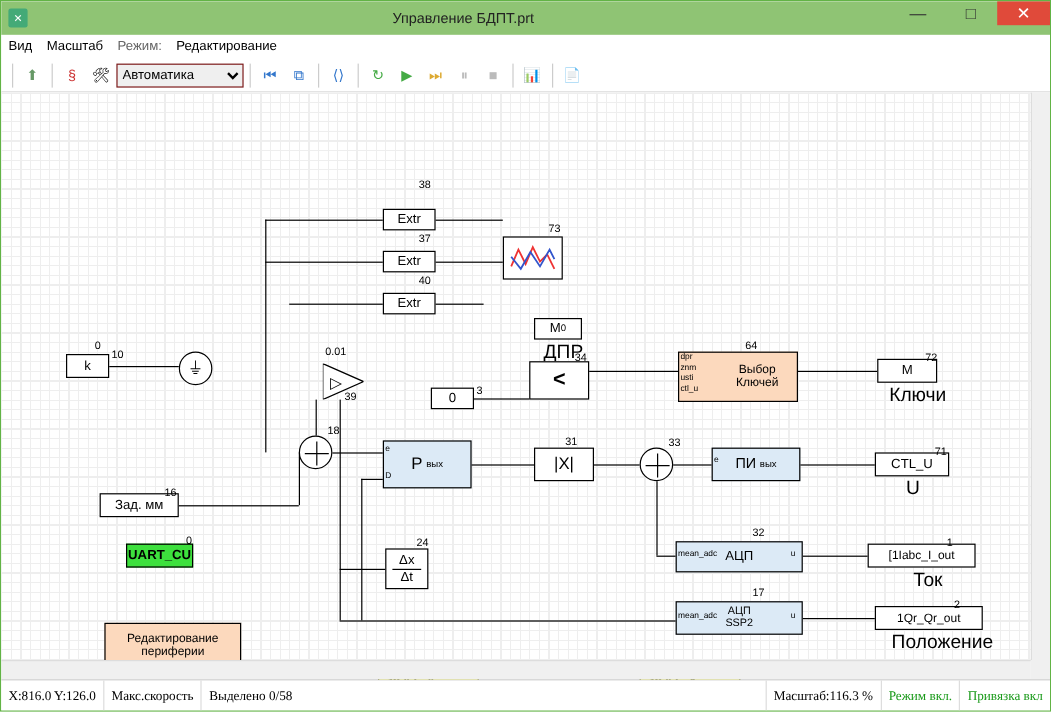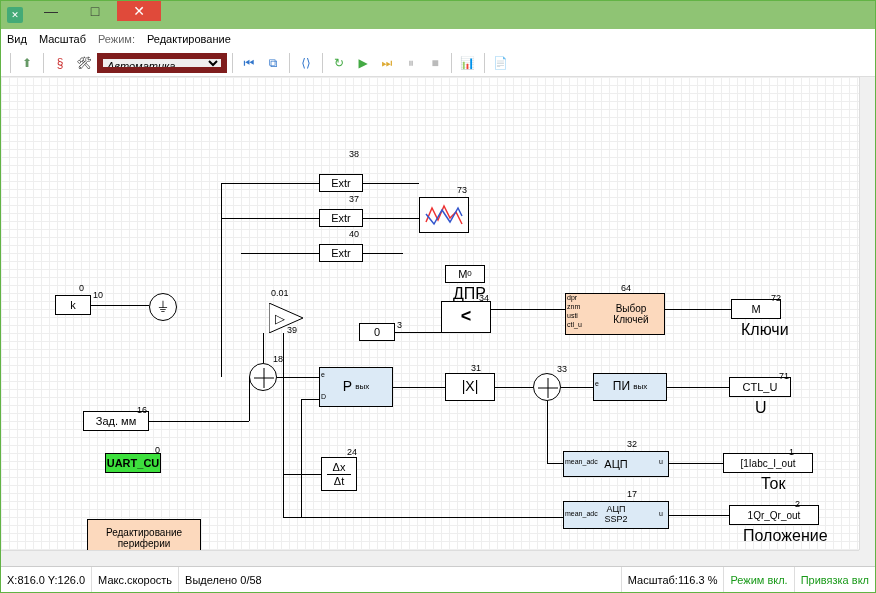--- a/index.html
+++ b/index.html
@@ -13,49 +13,50 @@
   .titlebar-btn.close { background: #e04a3a; color: #fff; width: 44px; height: 20px; }
   
   .menubar { height: 20px; display: flex; align-items: center; padding: 0 6px; gap: 12px; font-size: 11px; background: #fff; }
   .menubar-item { cursor: default; }
   .menubar-label { color: #666; }
   .menubar-value { color: #000; }
   
   .toolbar { height: 28px; display: flex; align-items: center; padding: 0 6px; gap: 2px; background: #fff; border-bottom: 1px solid #ddd; }
   .tool-sep { width: 1px; height: 20px; background: #ccc; margin: 0 3px; }
   .tool-btn { width: 22px; height: 22px; border: 1px solid transparent; display: flex; align-items: center; justify-content: center; font-size: 12px; cursor: default; }
-  .tool-select { height: 20px; font-size: 11px; border: 6px solid #7f1d1d; width: 130px; font-style: italic; }
+  .tool-select { height: 20px; font-size: 11px; border: 1px solid #7f1d1d; width: 106px; }
   
   
   .canvas-wrap { position: relative; width: 874px; height: 489px; overflow: hidden; }
   .canvas { position: relative; width: 858px; height: 473px; background-image: repeating-linear-gradient(0deg, #eee 0 1px, transparent 1px 8px), repeating-linear-gradient(90deg, #eee 0 1px, transparent 1px 8px); background-color: #fff; }
   .vscroll { position: absolute; right: 0; top: 0; width: 16px; height: 473px; background: #f0f0f0; border-left: 1px solid #ddd; }
   .hscroll { position: absolute; left: 0; bottom: 0; height: 16px; width: 858px; background: #f0f0f0; border-top: 1px solid #ddd; }
   .corner { position: absolute; right: 0; bottom: 0; width: 16px; height: 16px; background: #f0f0f0; }
   
   .block { position: absolute; background: #fff; border: 1px solid #000; font-size: 11px; display: flex; align-items: center; justify-content: center; text-align: center; line-height: 1.1; }
   .block.blue { background: #dceaf6; }
   .block.peach { background: #fcd9bd; }
   .block.green { background: #3de03d; color: #000; font-weight: bold; }
   .block.yellow { background: #ffff3a; color: #000; font-weight: bold; }
   .port-num { position: absolute; font-size: 9px; color: #000; }
   .wire { position: absolute; background: #000; }
   .circle-node { position: absolute; width: 28px; height: 28px; border: 1px solid #000; border-radius: 50%; background: #fff; }
   .label { position: absolute; font-size: 16px; color: #000; }
   
   .statusbar { height: 26px; display: flex; align-items: center; font-size: 11px; border-top: 1px solid #ccc; background: #fff; }
-  .status-seg { padding: 0 6px; border-right: 1px solid #ddd; height: 100%; display: flex; align-items: center; white-space: nowrap; }
+  .status-seg { padding: 0 6px; border-right: 1px solid #ddd; height: 100%; display: flex; align-items: center; white-space: nowrap; font-family: Liberation Serif, serif; }
   .status-seg.fill { flex: 1; }
   .green-text { color: #1a9a1a; }
 </style>
 </head>
 <body>
 
 <div class="titlebar">
   <div class="titlebar-icon">✕</div>
+  <div class="titlebar-title">Управление БДПТ.prt</div>
   <div class="titlebar-btns">
     <div class="titlebar-btn">—</div>
     <div class="titlebar-btn">□</div>
     <div class="titlebar-btn close">✕</div>
   </div>
 </div>
 
 <div class="menubar">
   <span class="menubar-item">Вид</span>
   <span class="menubar-item">Масштаб</span>

